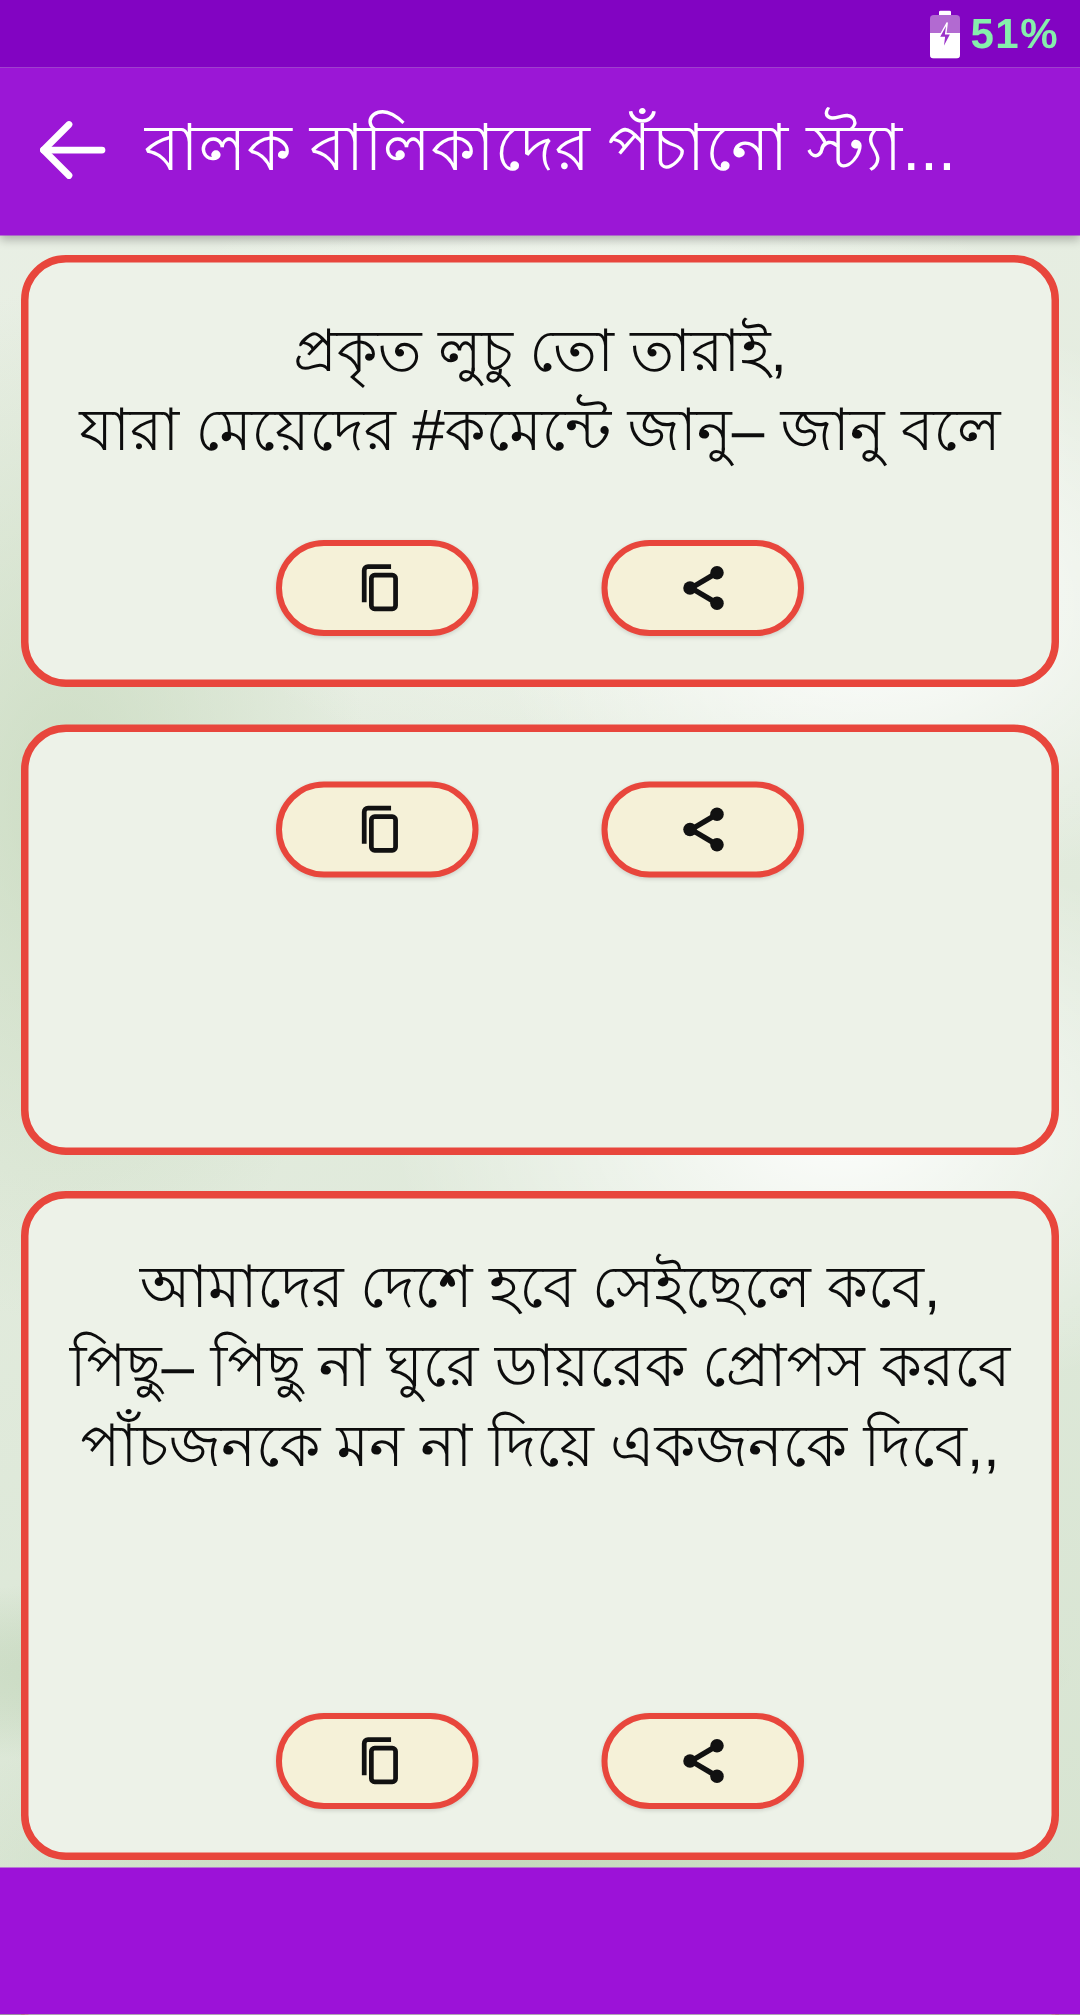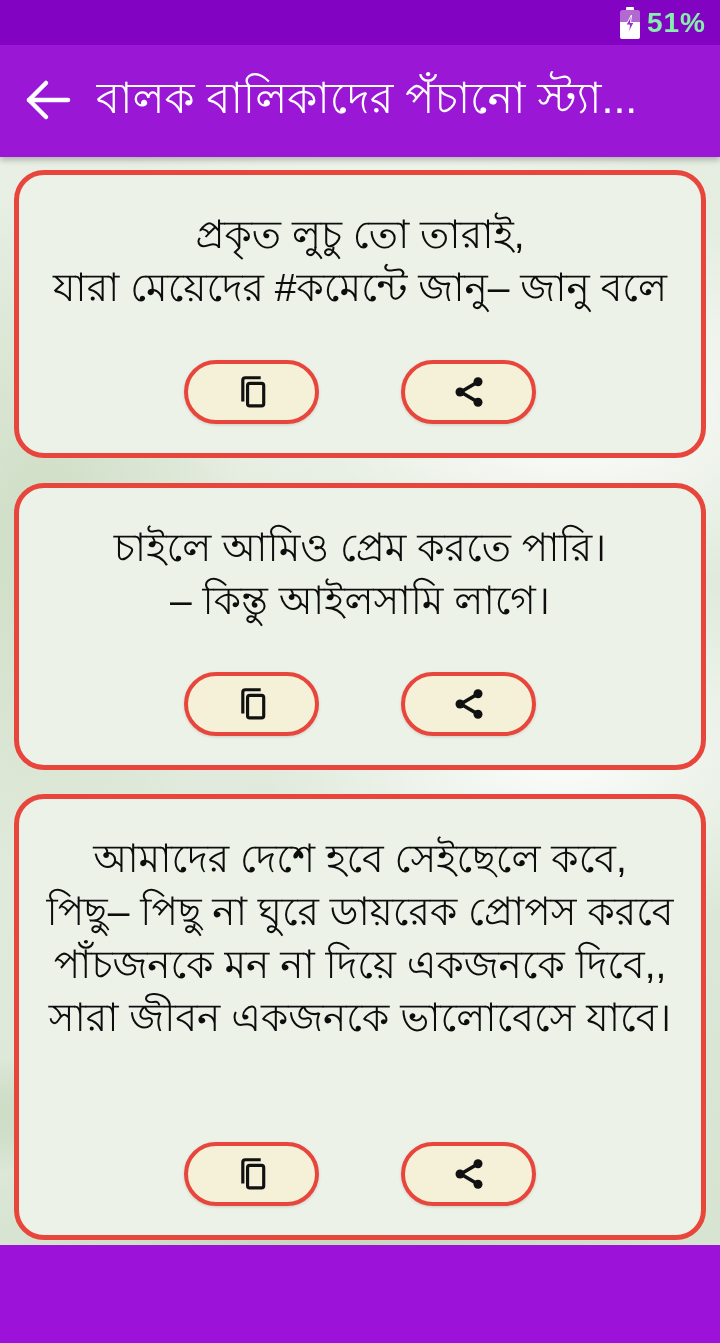--- a/index.html
+++ b/index.html
@@ -151,24 +151,20 @@
             <circle cx="18" cy="5.2" r="3" fill="#111"></circle>
             <circle cx="6" cy="12" r="3" fill="#111"></circle>
             <circle cx="18" cy="18.8" r="3" fill="#111"></circle>
           </svg>
         </span>
       </button>
     </div>
   </section>
 
   <section class="card">
-    <div class="card-text">
-          <div class="card-line">চাইলে আমিও প্রেম করতে পারি।</div>
-          <div class="card-line">– কিন্তু আইলসামি লাগে।</div>
-        </div>
 
     <div class="card-actions">
       <button class="pill-btn" aria-label="copy">
         <span>
           <svg width="38" height="38" viewBox="0 0 24 24">
             <path d="M6.2 17 L6.2 4.6 A1.6 1.6 0 0 1 7.8 3 L16.5 3" fill="none" stroke="#111" stroke-width="2" stroke-linecap="square"></path>
             <rect x="9.2" y="6.6" width="10.2" height="14.2" rx="1.4" fill="none" stroke="#111" stroke-width="2"></rect>
           </svg>
         </span>
       </button>
@@ -184,21 +180,20 @@
         </span>
       </button>
     </div>
   </section>
 
   <section class="card">
     <div class="card-text">
           <div class="card-line">আমাদের দেশে হবে সেইছেলে কবে,</div>
           <div class="card-line">পিছু– পিছু না ঘুরে ডায়রেক প্রোপস করবে</div>
           <div class="card-line">পাঁচজনকে মন না দিয়ে একজনকে দিবে,,</div>
-          <div class="card-line">সারা জীবন একজনকে ভালোবেসে যাবে।</div>
         </div>
 
     <div class="card-actions">
       <button class="pill-btn" aria-label="copy">
         <span>
           <svg width="38" height="38" viewBox="0 0 24 24">
             <path d="M6.2 17 L6.2 4.6 A1.6 1.6 0 0 1 7.8 3 L16.5 3" fill="none" stroke="#111" stroke-width="2" stroke-linecap="square"></path>
             <rect x="9.2" y="6.6" width="10.2" height="14.2" rx="1.4" fill="none" stroke="#111" stroke-width="2"></rect>
           </svg>
         </span>

